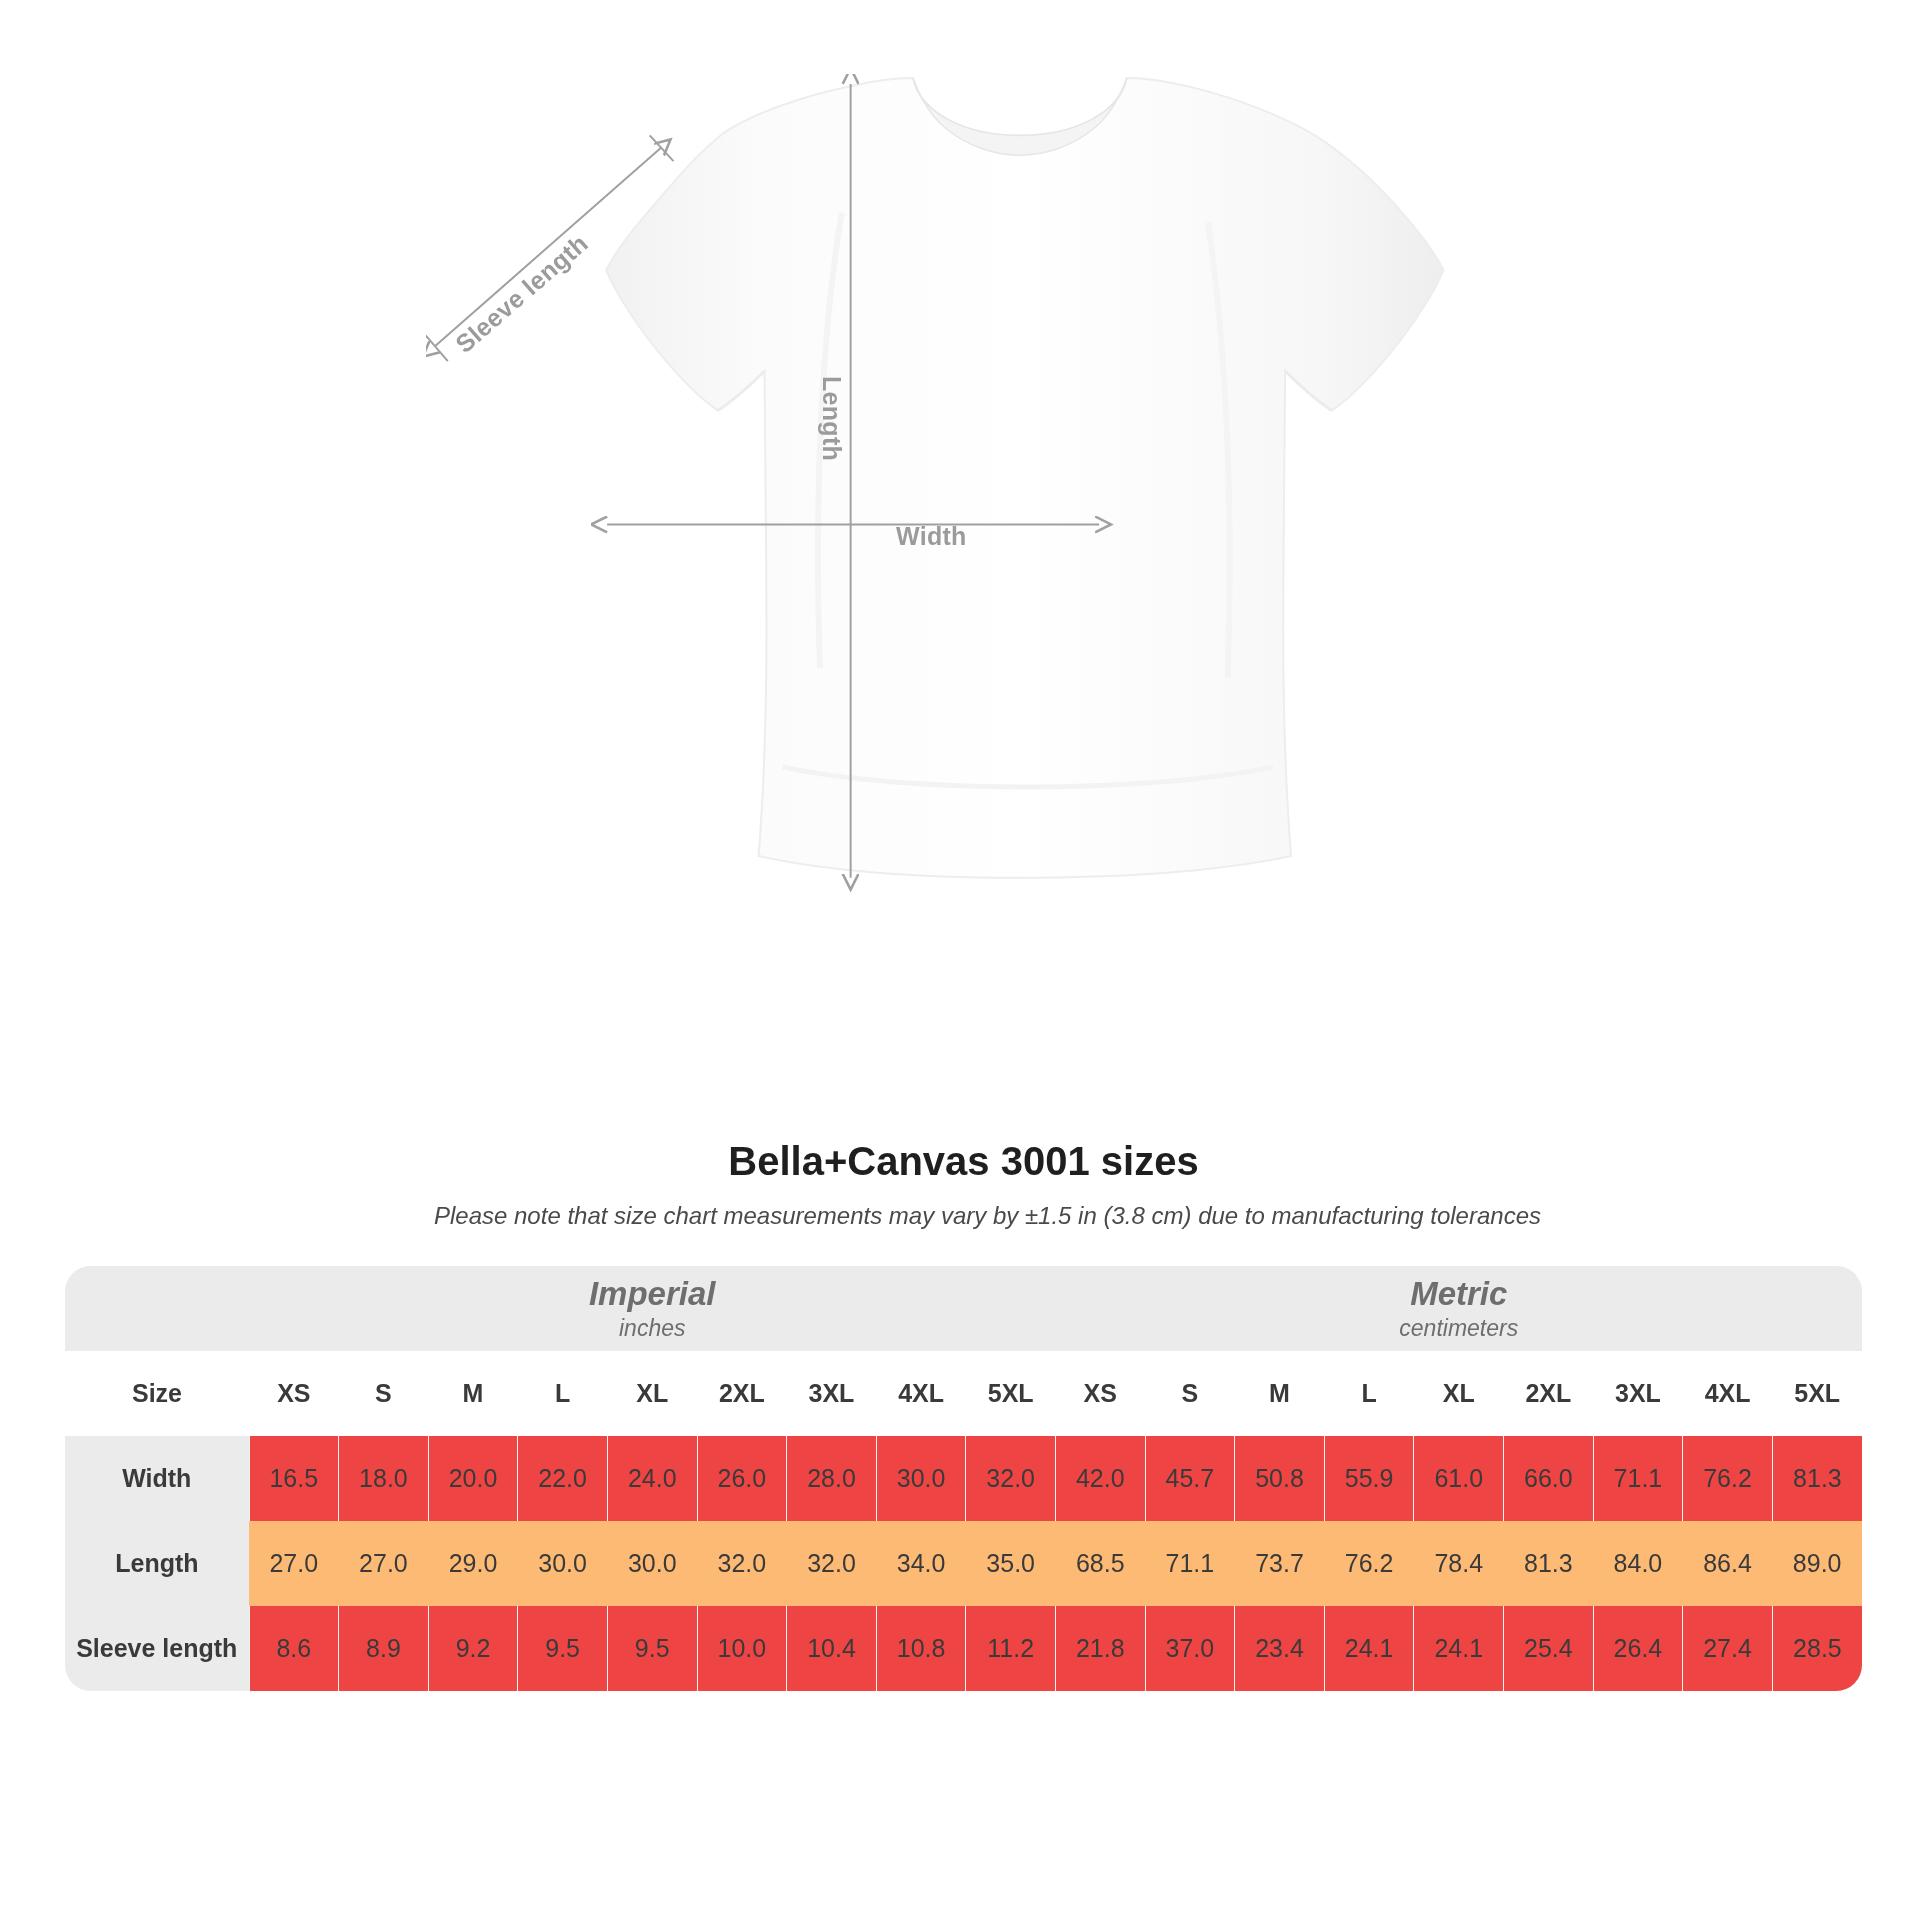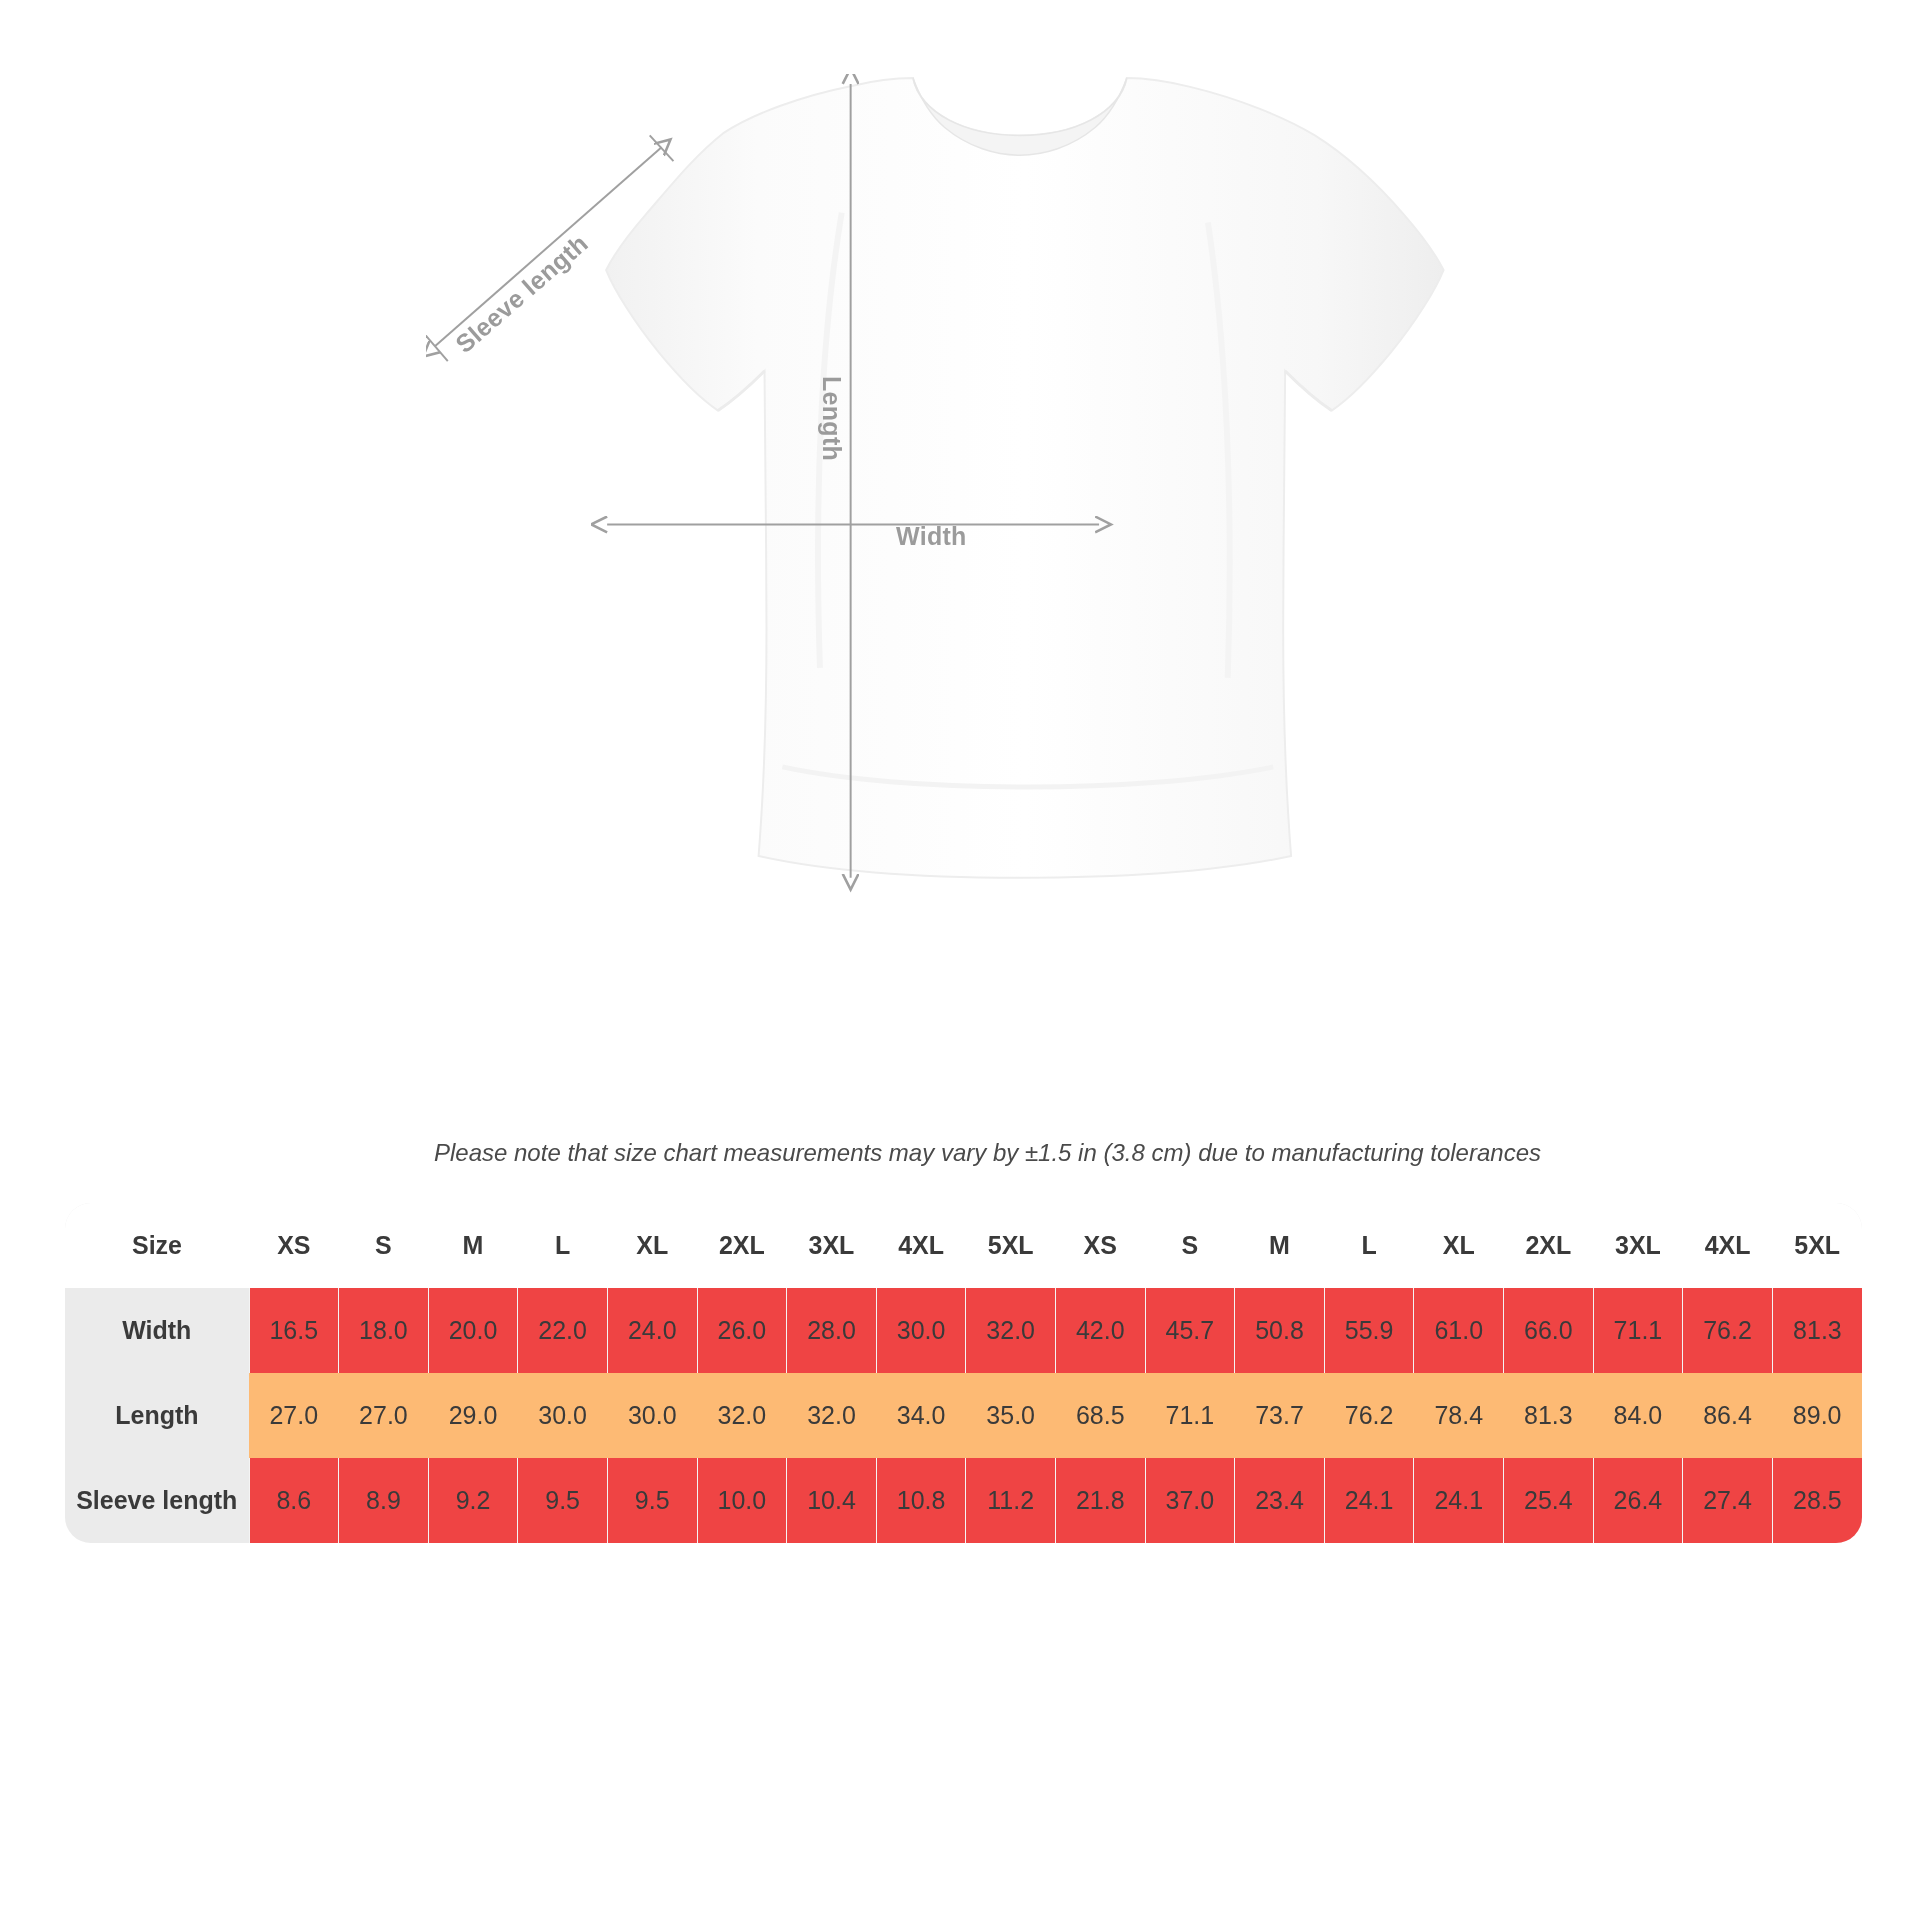--- a/index.html
+++ b/index.html
@@ -206,30 +206,42 @@
       </g>
     </svg>
   </div>
 
   <div class="dim-label width-label">Width</div>
   <div class="dim-label length-label">Length</div>
   <div class="dim-label sleeve-label">Sleeve length</div>
 </div>
 
 <div class="title-block">
+  <h1 class="chart-title">Bella+Canvas 3001 sizes</h1>
   <p class="chart-note">Please note that size chart measurements may vary by ±1.5 in (3.8 cm) due to manufacturing tolerances</p>
 </div>
 
 <div class="table-wrap">
   <table class="size-table">
     <colgroup>
       <col class="col-first">
       <col span="18" class="col-data">
     </colgroup>
     <tbody>
+      <tr class="unit-row">
+        <td></td>
+        <td colspan="9">
+          <div class="unit-name">Imperial</div>
+          <div class="unit-sub">inches</div>
+        </td>
+        <td colspan="9">
+          <div class="unit-name">Metric</div>
+          <div class="unit-sub">centimeters</div>
+        </td>
+      </tr>
 
       <tr class="head-row">
         <td class="rowhead">Size</td>
         <td class="cell-sep">XS</td>
         <td class="cell-sep">S</td>
         <td class="cell-sep">M</td>
         <td class="cell-sep">L</td>
         <td class="cell-sep">XL</td>
         <td class="cell-sep">2XL</td>
         <td class="cell-sep">3XL</td>

